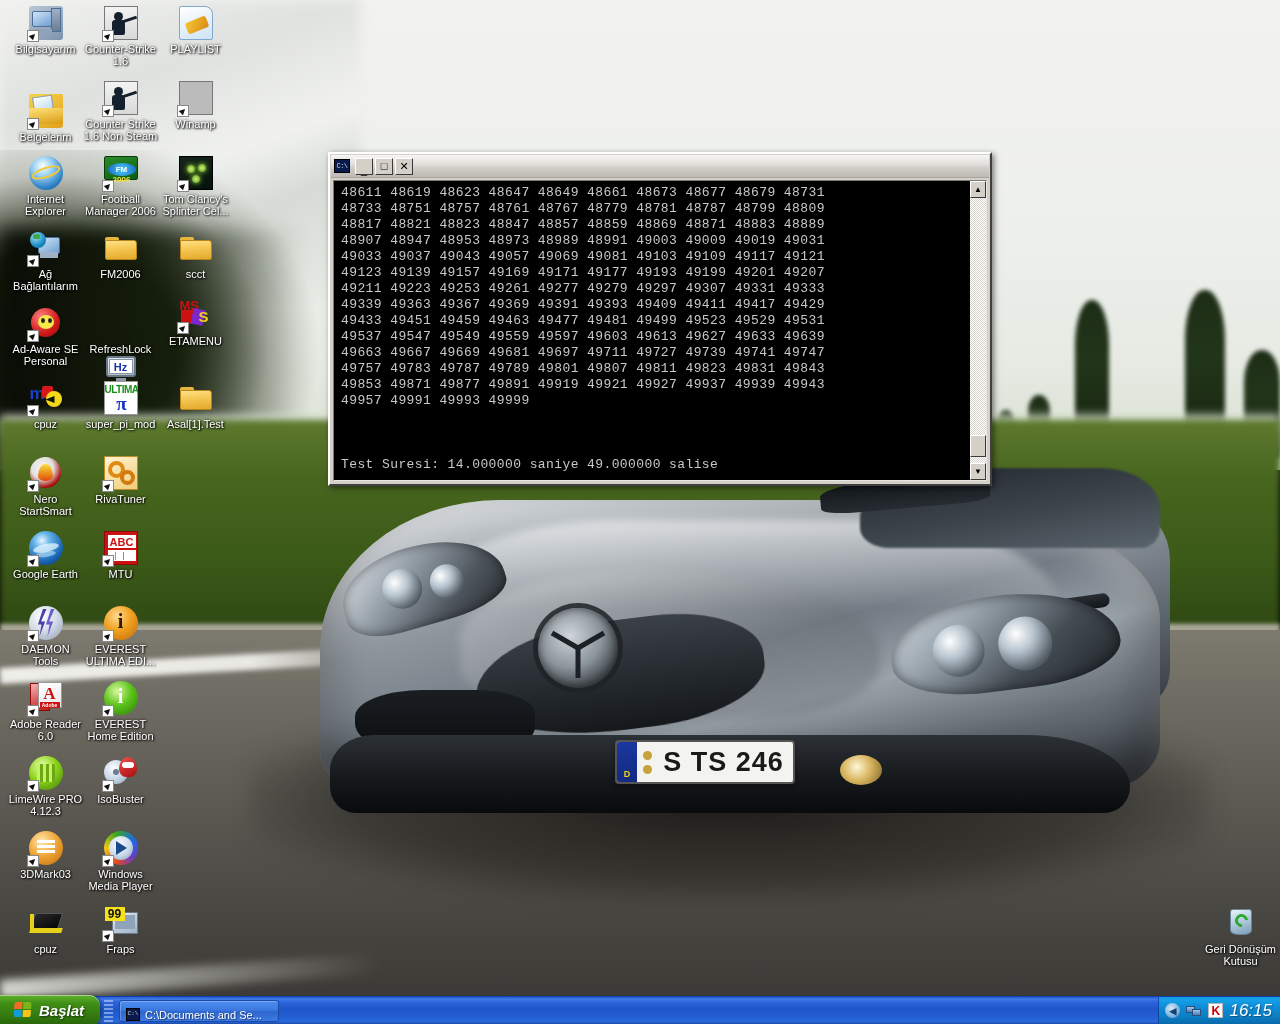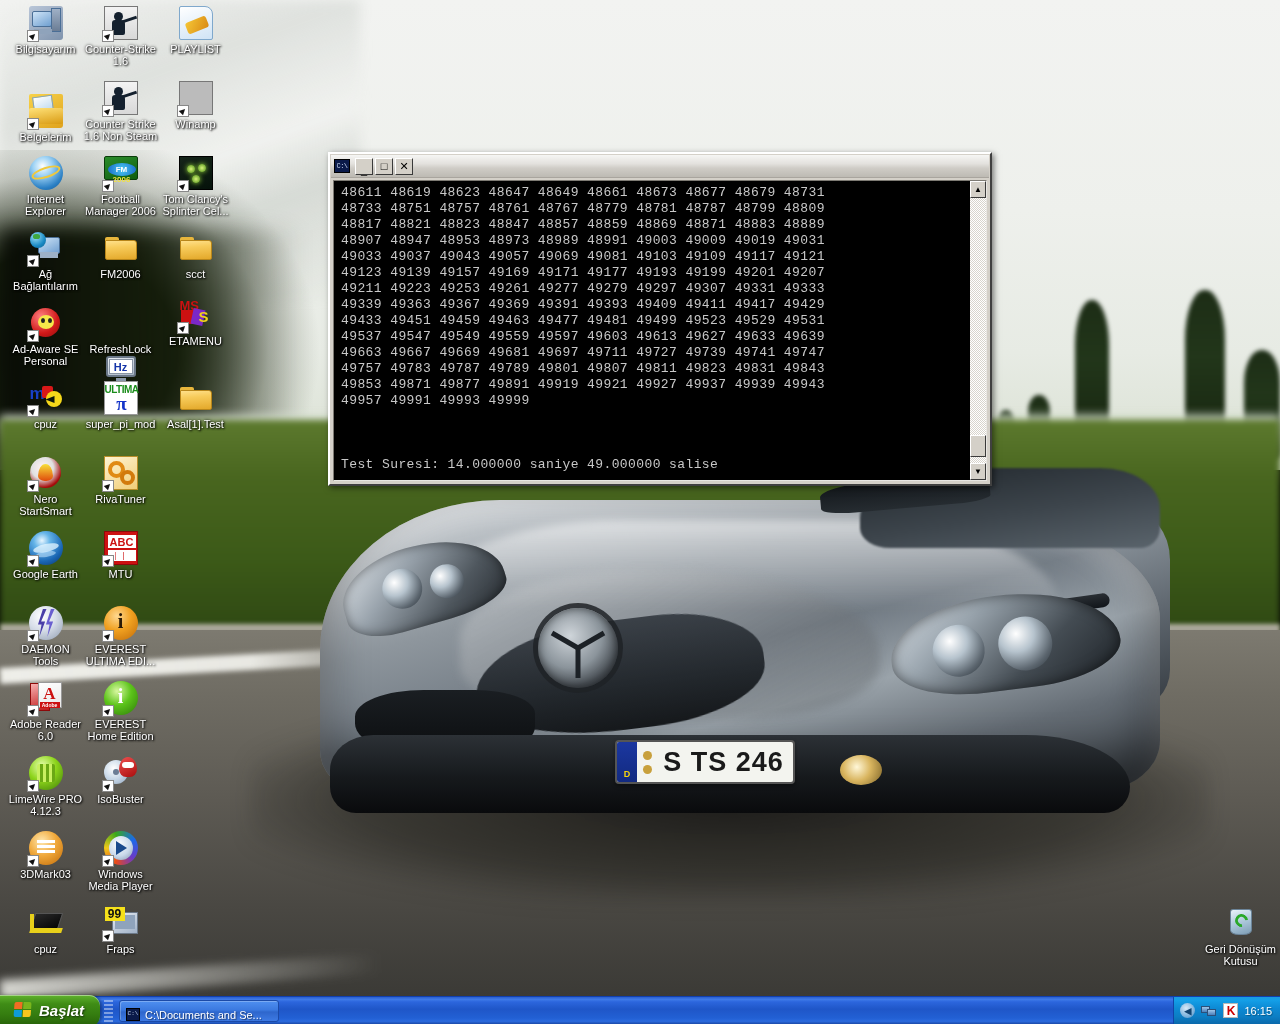--- a/index.html
+++ b/index.html
@@ -328,21 +328,21 @@
   .net-icon .m1 { position:absolute; left:0; top:3px; width:9px; height:7px;
     background:linear-gradient(180deg,#9fc6e8,#4a7fbb); border:1px solid #2b4f7a; }
   .net-icon .m2 { position:absolute; left:6px; top:6px; width:9px; height:7px;
     background:linear-gradient(180deg,#9fc6e8,#4a7fbb); border:1px solid #2b4f7a; }
   .kav-icon {
     width:15px; height:15px; background:#fff; border:1px solid #b8b8b8;
     display:flex; align-items:center; justify-content:center;
     font-size:12px; font-weight:bold; color:#cc0000; font-family:"Liberation Sans", sans-serif;
     line-height:1;
   }
-  .tray-time { color:#fff; font-size:11px; text-shadow:1px 1px 1px rgba(0,0,0,.35); }
+  .tray-time { color:#fff; font-size:17px; text-shadow:1px 1px 1px rgba(0,0,0,.35);font-style:italic; }
 </style>
 </head>
 <body>
 
 <div id="wallpaper">
   <div class="wp-sky"></div>
   <div class="wp-sky-streaks"></div>
   <div class="wp-dark-left"></div>
   <div class="wp-dark-left2"></div>
   <div class="wp-hills"></div>

